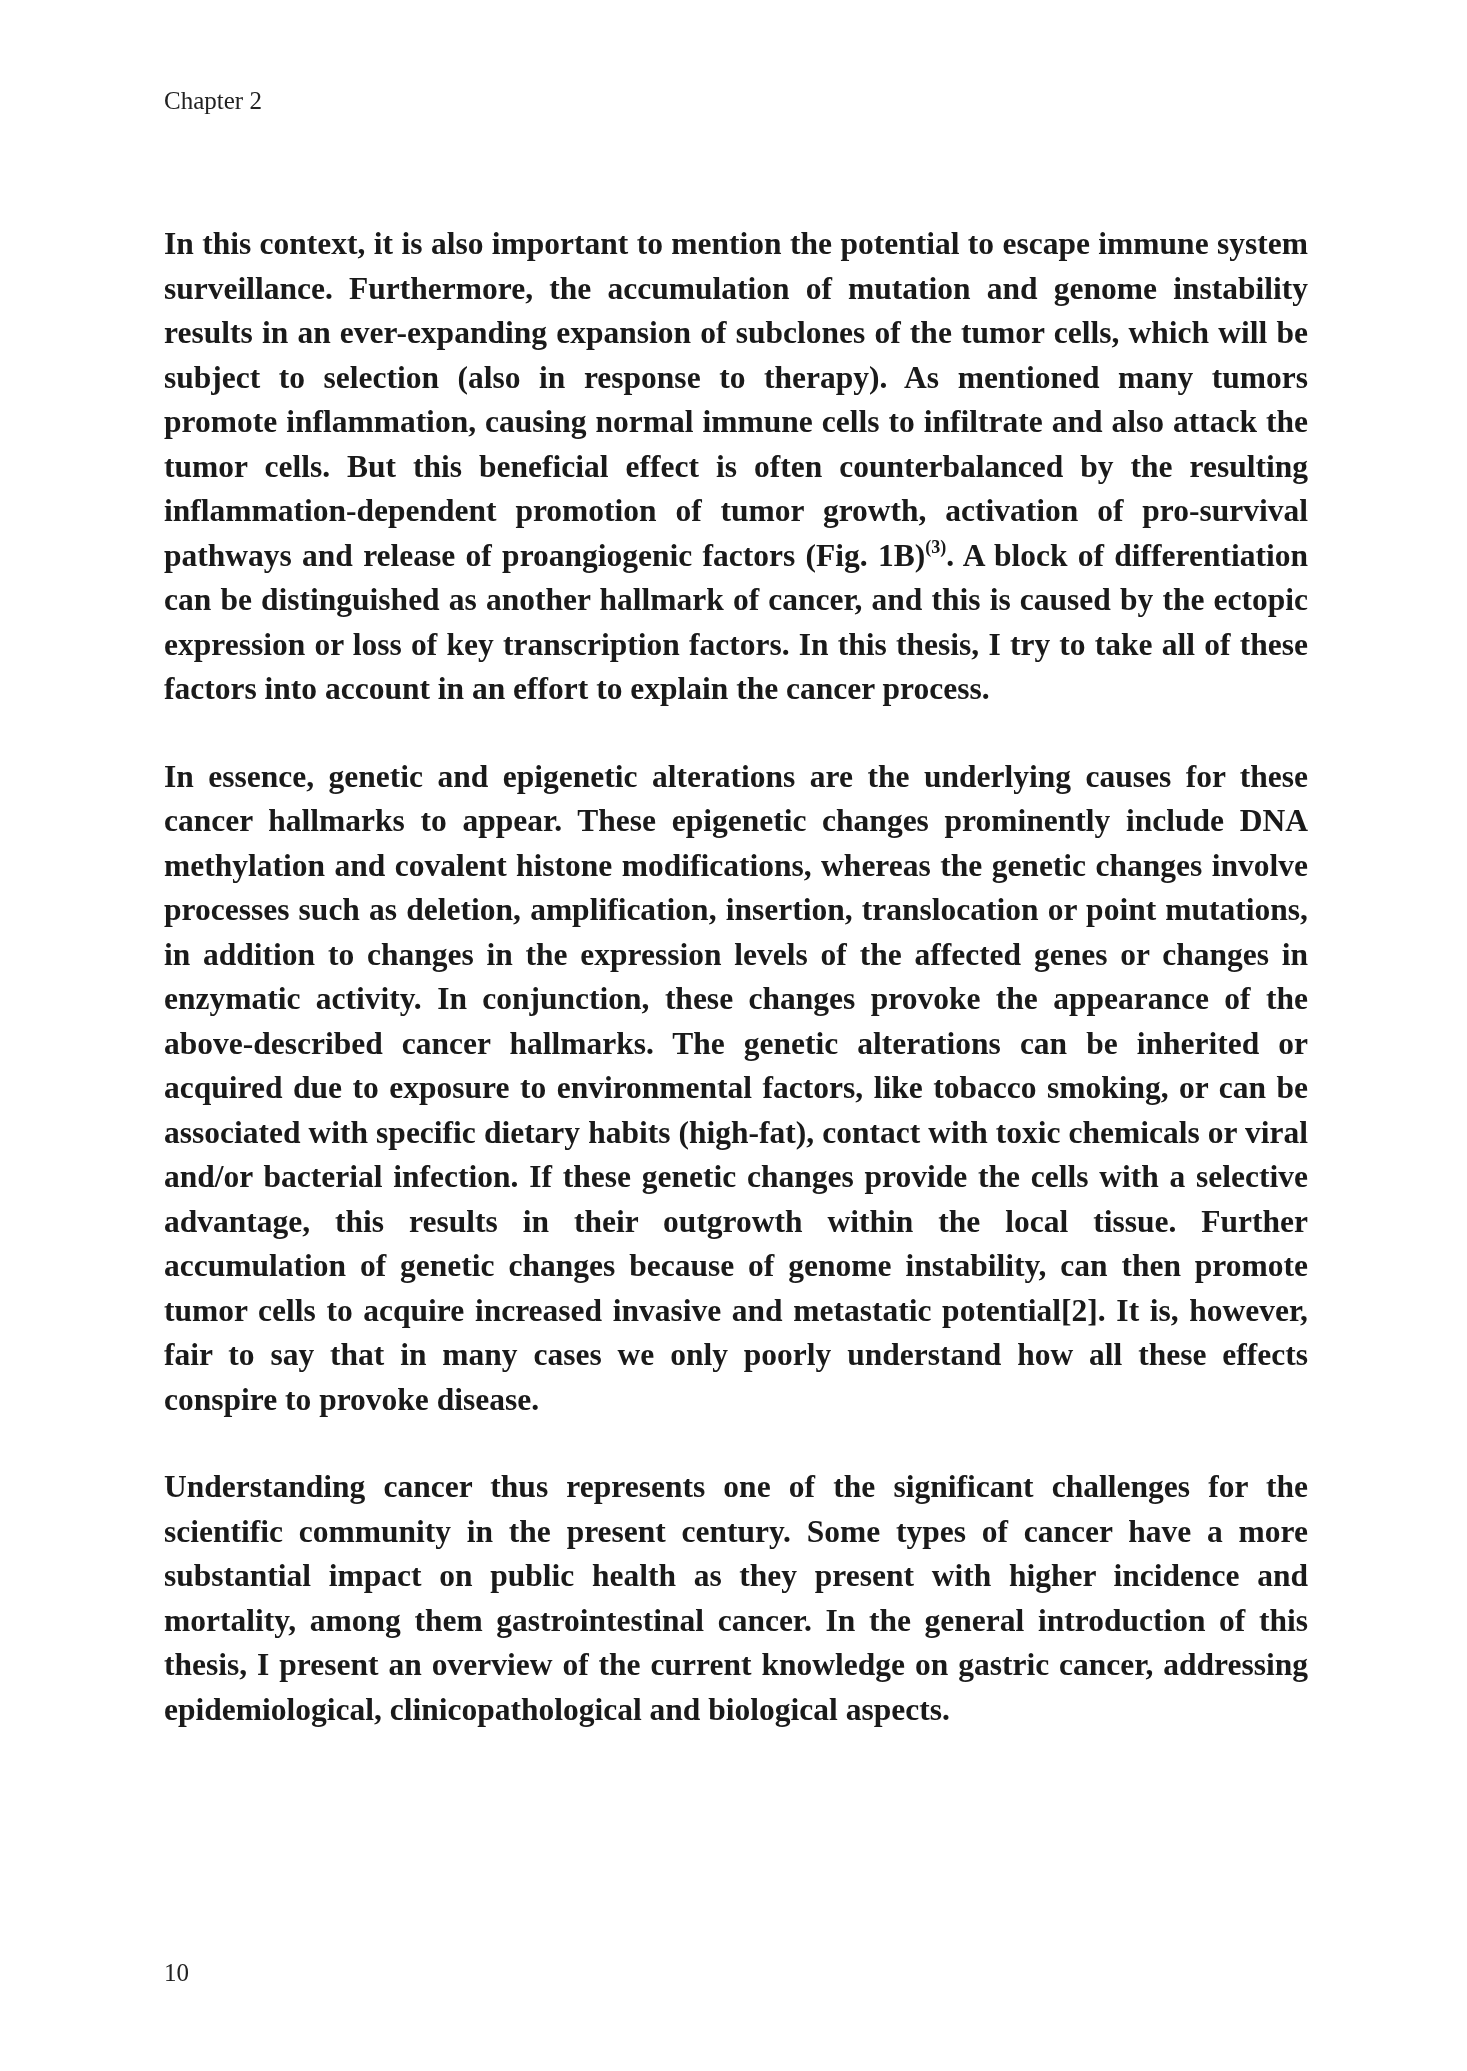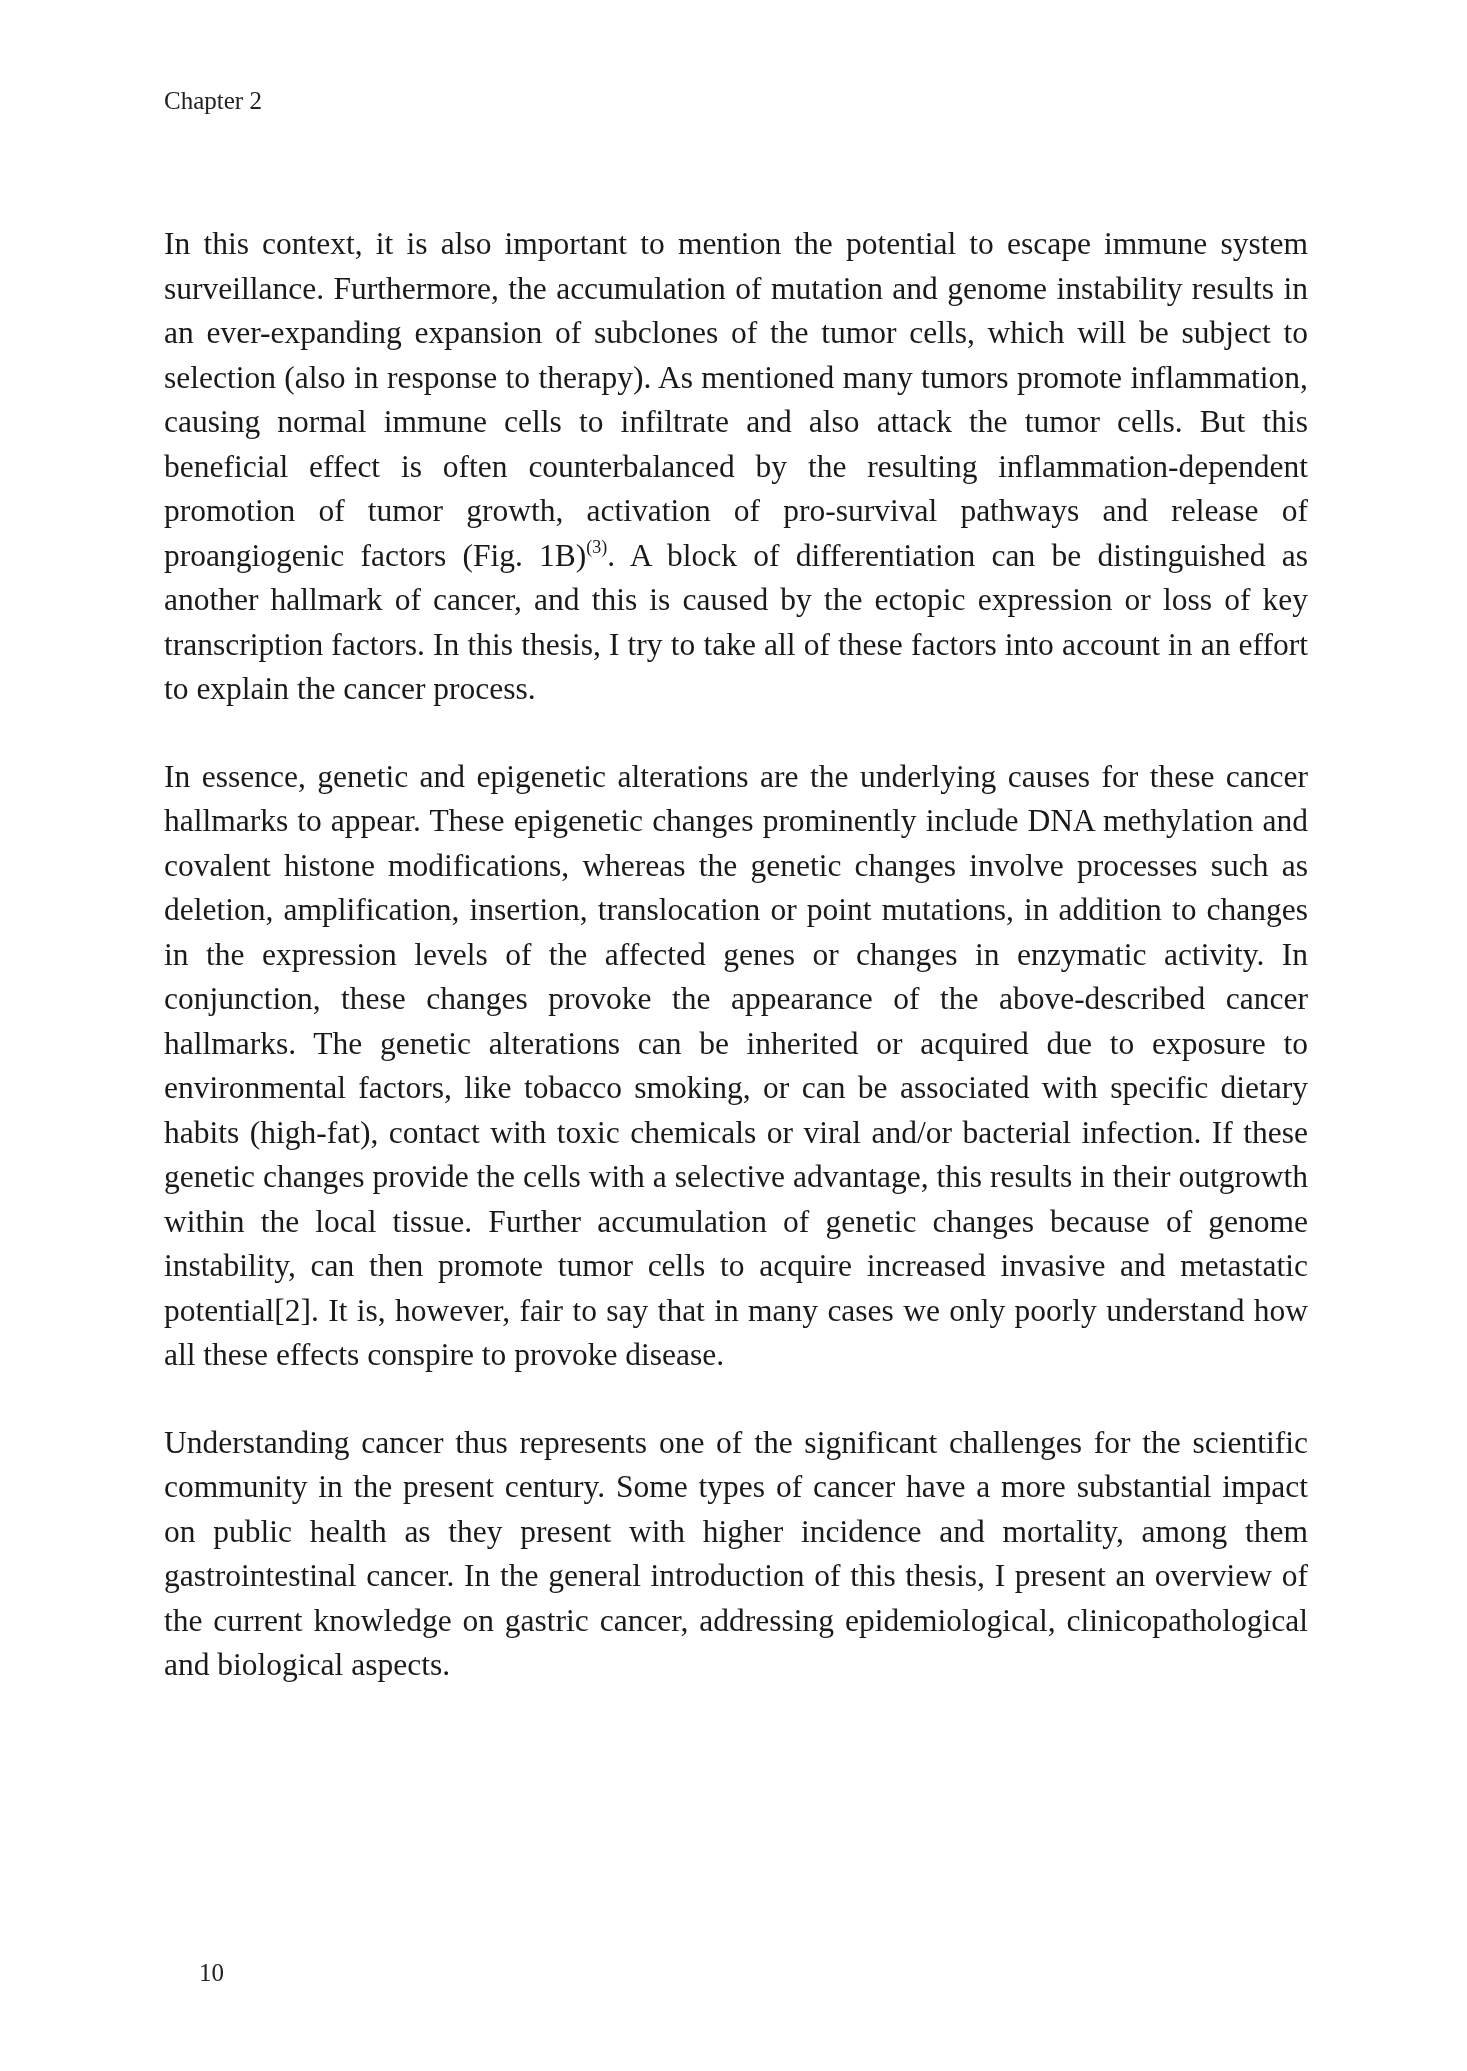--- a/index.html
+++ b/index.html
@@ -21,20 +21,21 @@
       top: 86px;
       font-size: 25px;
       line-height: 30px;
       color: #222;
     }
     .body-text {
       position: absolute;
       left: 164px;
       top: 222px;
       width: 1144px;
+      font-weight: bold;
     }
     .para {
       margin: 0 0 43px 0;
       font-size: 31.5px;
       line-height: 44.5px;
       text-align: justify;
       text-align-last: left;
       hyphens: none;
     }
     .para sup {
@@ -42,21 +43,20 @@
       line-height: 0;
       vertical-align: 13px;
     }
     .page-number {
       position: absolute;
       left: 164px;
       top: 1958px;
       font-size: 25px;
       line-height: 30px;
       color: #222;
-      margin-left: 35px;
     }
   </style>
 </head>
 <body>
 
 <div class="running-header">Chapter 2</div>
 
 <div class="body-text">
   <p class="para"><span>In this context, it is also important to mention the potential to escape immune system surveillance. Furthermore, the accumulation of mutation and genome instability results in an ever-expanding expansion of subclones of the tumor cells, which will be subject to selection (also in response to therapy). As mentioned many tumors promote inflammation, causing normal immune cells to infiltrate and also attack the tumor cells. But this beneficial effect is often counterbalanced by the resulting inflammation-dependent promotion of tumor growth, activation of pro-survival pathways and release of proangiogenic factors (Fig. 1B)</span><sup>(3)</sup><span>. A block of differentiation can be distinguished as another hallmark of cancer, and this is caused by the ectopic expression or loss of key transcription factors. In this thesis, I try to take all of these factors into account in an effort to explain the cancer process.</span></p>
 

